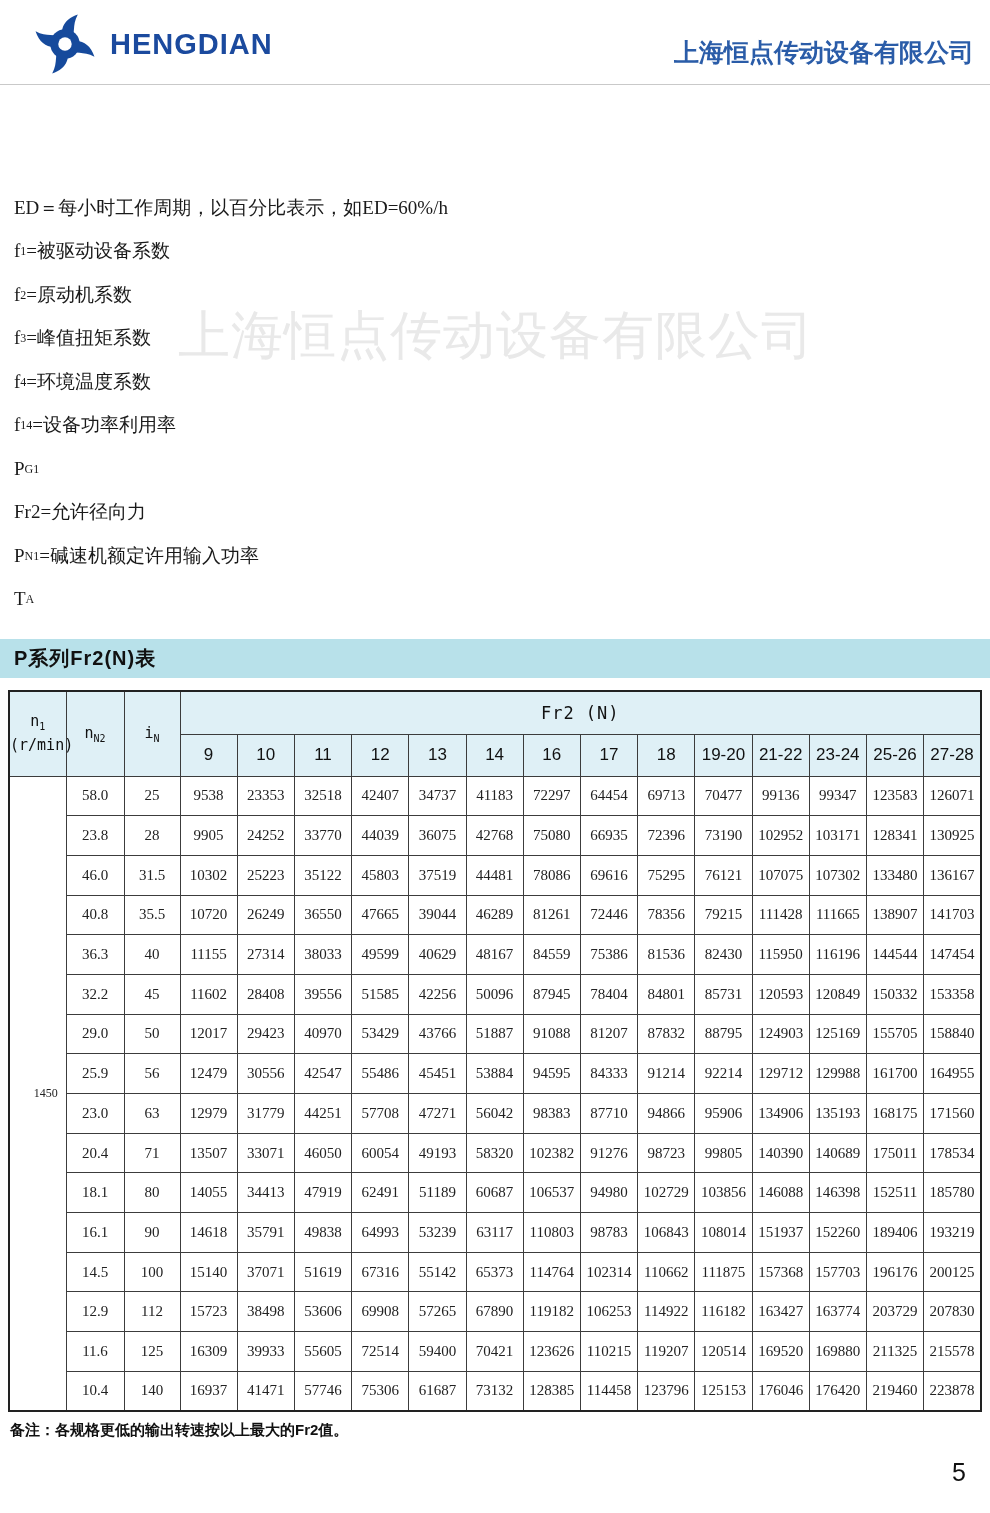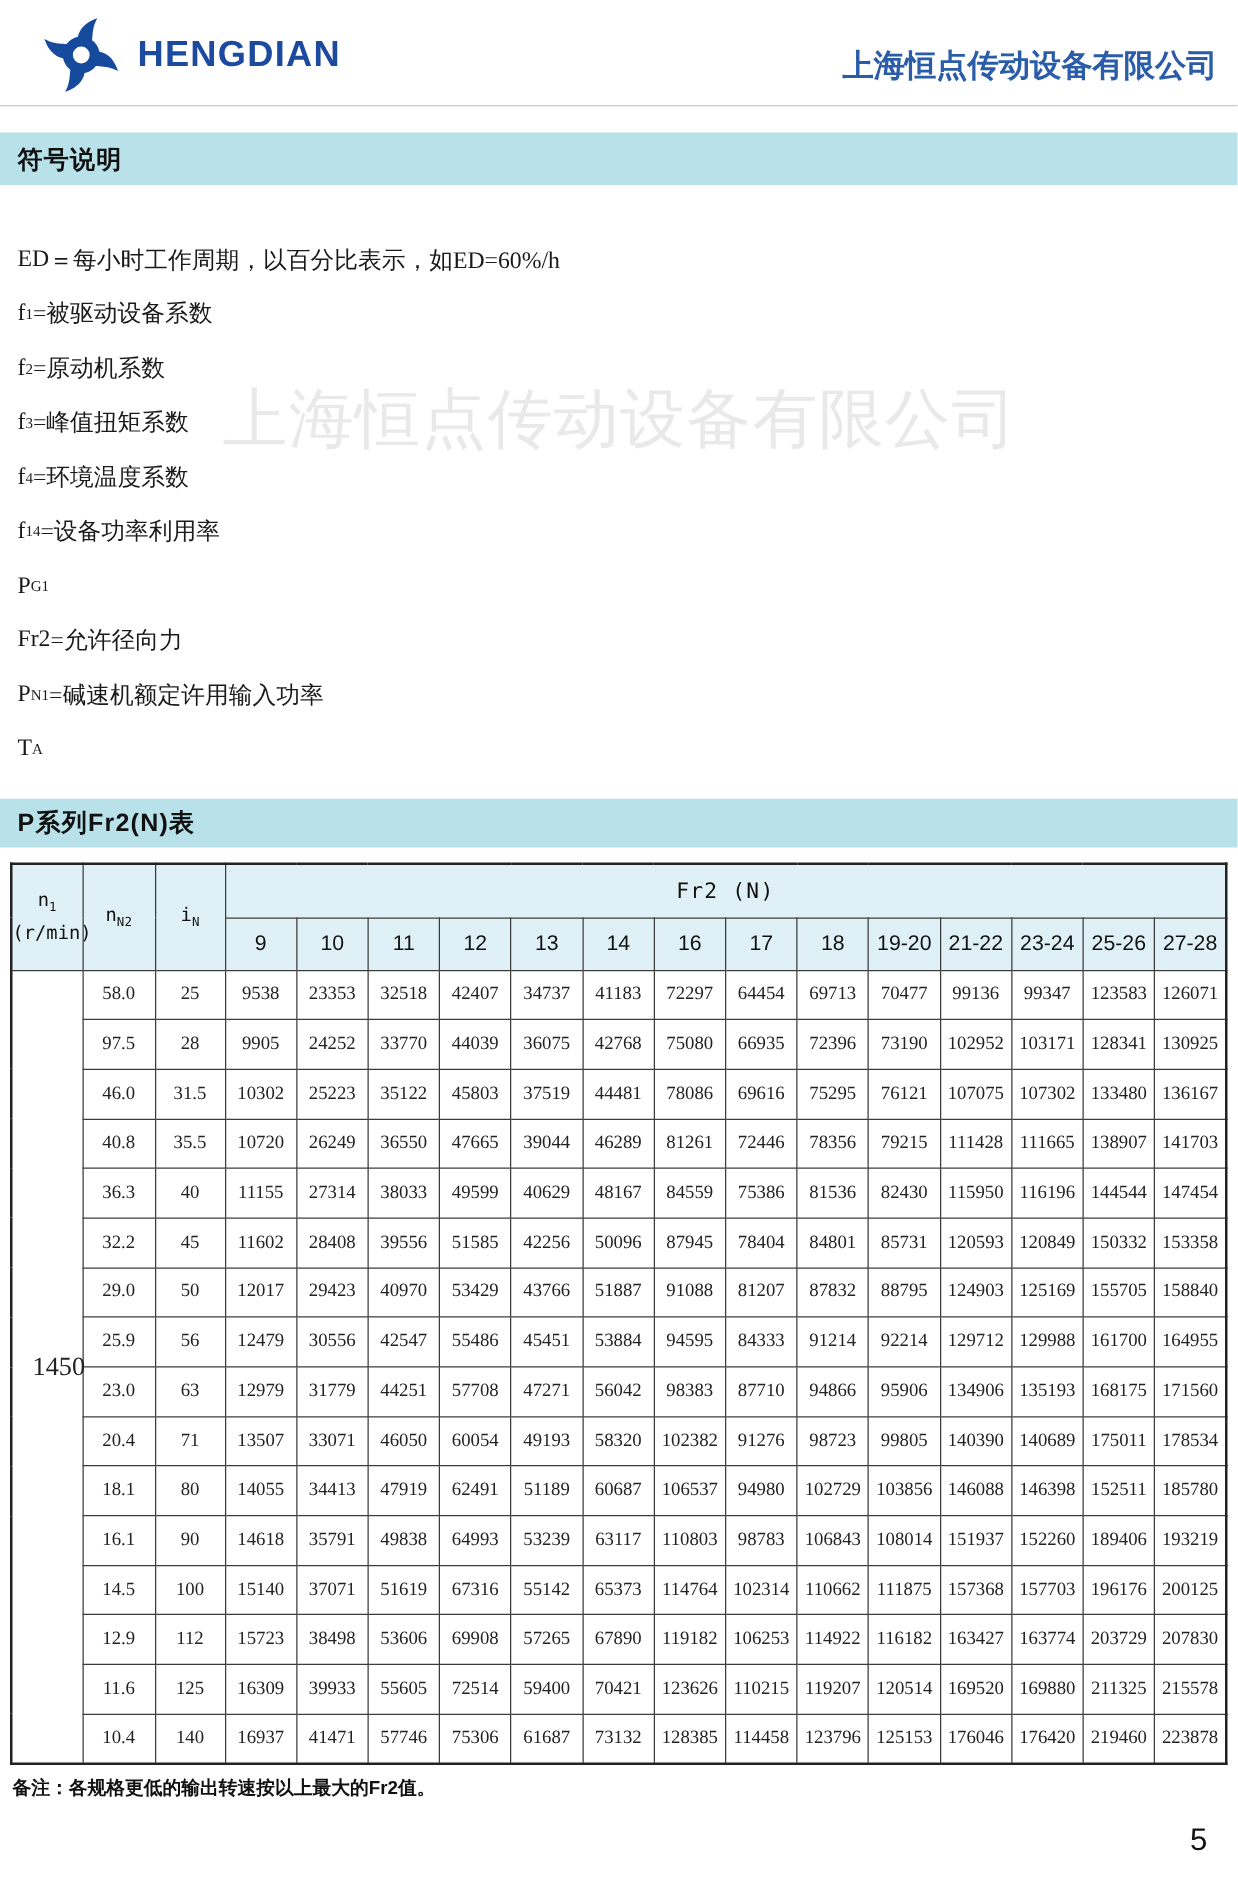--- a/index.html
+++ b/index.html
@@ -38,21 +38,21 @@
   table.fr2 th, table.fr2 td { border:1px solid #3c3c3c; text-align:center; vertical-align:middle; padding:0; }
   table.fr2 thead th { background:#dff0f6; font-weight:normal; color:#111; }
   .col-n1 { width:57px; } .col-nn2 { width:58px; } .col-in { width:56px; }
   .th-merge { font-family:"DejaVu Sans Mono",monospace; font-size:15px; }
   .th-merge .hline { display:block; line-height:1.55; }
   .th-merge sub { font-size:10px; }
   .th-group { height:43px; font-family:"DejaVu Sans Mono",monospace; font-size:17px; letter-spacing:1px; }
   tr.sub-row th { height:42px; font-size:17px; font-family:"Liberation Sans",sans-serif; }
   table.fr2 tbody td { height:39.7px; background:#fff; color:#222;
                        font-family:"Liberation Serif",serif; font-size:15px; }
-  table.fr2 tbody td.n1cell { font-size:21px;padding-left:16px; }
+  table.fr2 tbody td.n1cell { font-size:12px;padding-left:16px; }
 
   
   .note { position:absolute; left:10px; top:1421px; font-size:15px; font-weight:bold; color:#111; z-index:2; }
   .page-num { position:absolute; left:952px; top:1458px; font-size:25px; color:#111; z-index:2; }
 </style>
 </head>
 <body>
 
 <div class="page">
 
@@ -65,23 +65,20 @@
         <path d="M50,50 C60,70 54,88 30,96 C40,78 32,66 42,54 Z"></path>
         <path d="M50,50 C30,60 12,54 4,30 C22,40 34,32 46,42 Z"></path>
       </g>
       <circle cx="50" cy="50" r="10.5" fill="#ffffff"></circle>
     </svg>
     <span class="brand-text">HENGDIAN</span>
   </div>
   <div class="company">上海恒点传动设备有限公司</div>
   <div class="rule"></div>
 
-  <div class="section-bar" id="bar1">
-    <span class="bar-label">符号说明</span>
-  </div>
 
   <div class="watermark">上海恒点传动设备有限公司</div>
 
   <div class="symbols" id="symbol-list">
       <div class="sym-row">
         <span>ED</span>
         <span>＝每小时工作周期，以百分比表示，如ED=60%/h</span>
       </div>
       <div class="sym-row">
         <span>f</span>
@@ -182,21 +179,21 @@
           <td>72297</td>
           <td>64454</td>
           <td>69713</td>
           <td>70477</td>
           <td>99136</td>
           <td>99347</td>
           <td>123583</td>
           <td>126071</td>
         </tr>
         <tr>
-          <td>97.5</td>
+          <td>23.8</td>
           <td>28</td>
           <td>9905</td>
           <td>24252</td>
           <td>33770</td>
           <td>44039</td>
           <td>36075</td>
           <td>42768</td>
           <td>75080</td>
           <td>66935</td>
           <td>72396</td>

